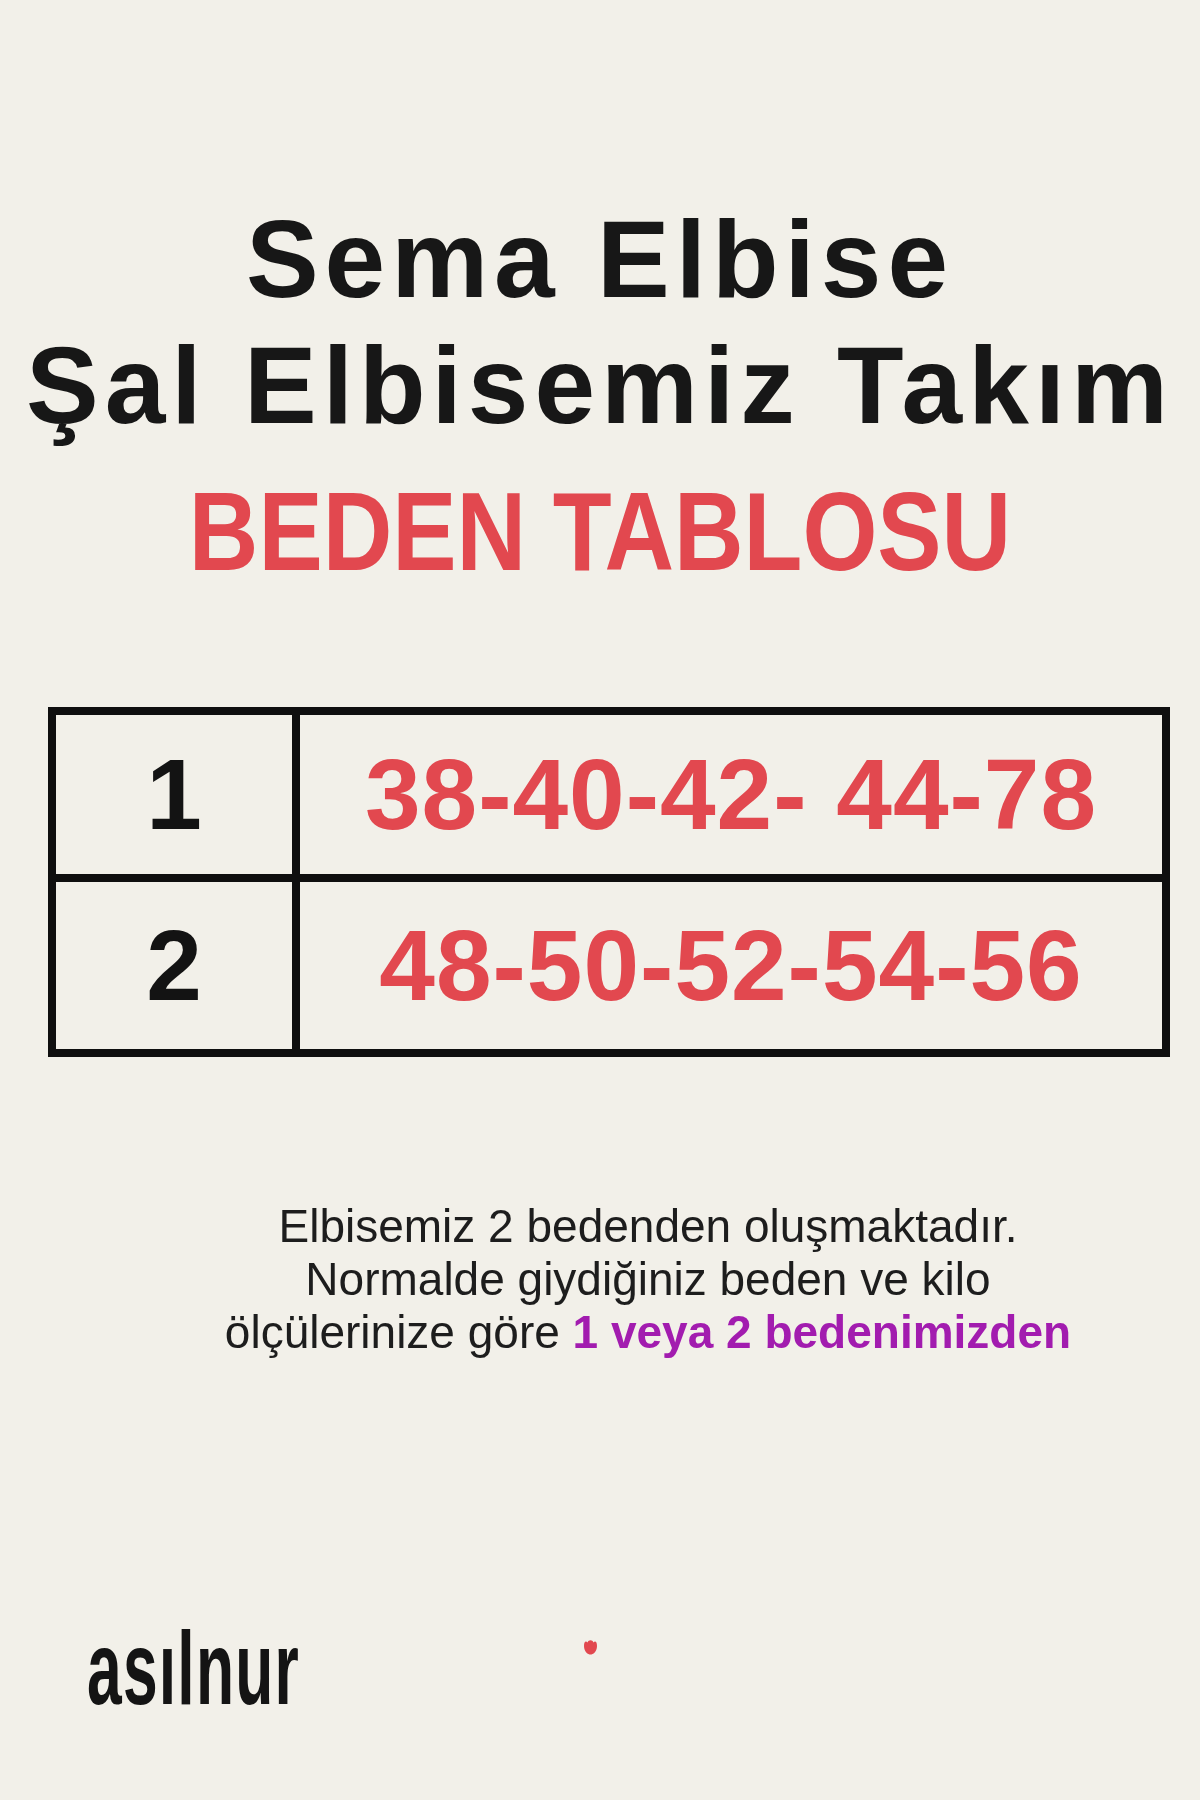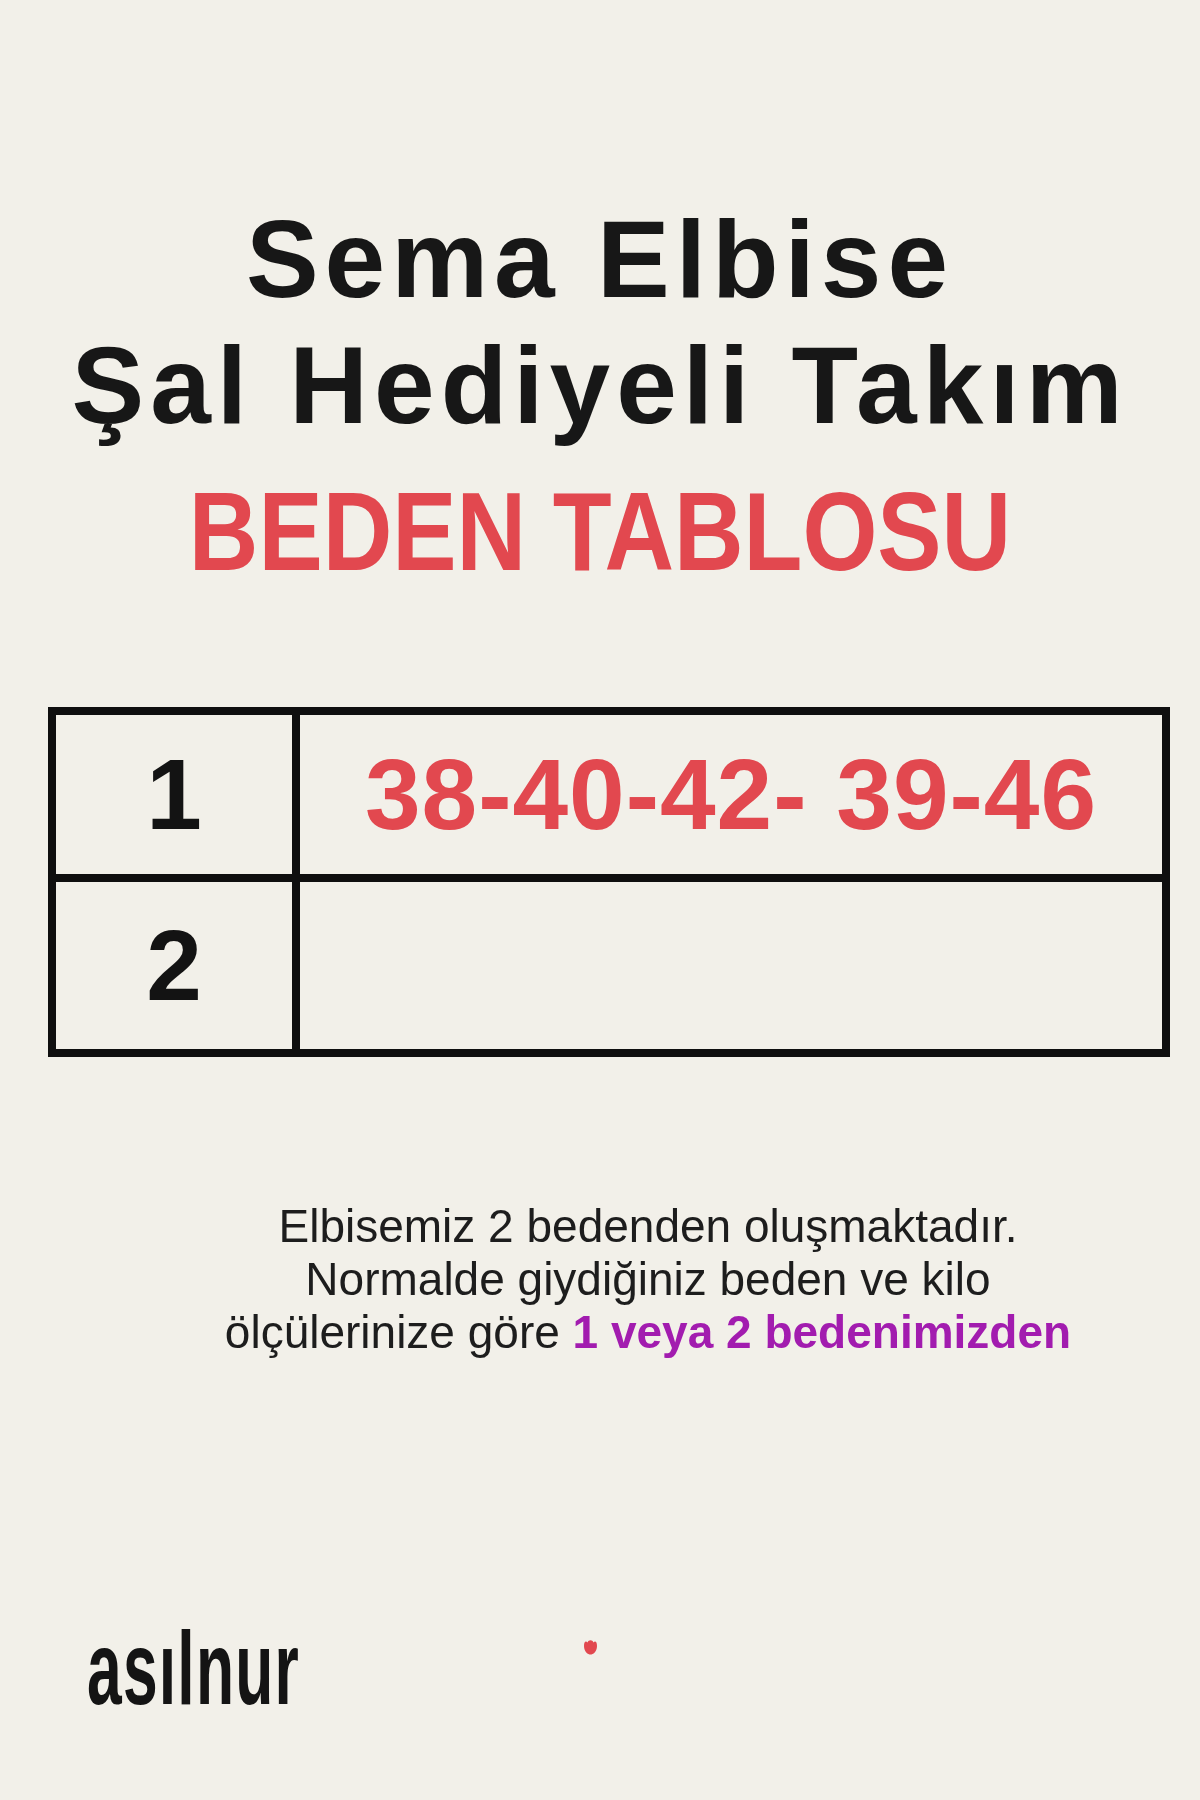--- a/index.html
+++ b/index.html
@@ -48,34 +48,37 @@
   }
   .tulip{position:absolute;top:22px;left:calc(50% - 34px);width:17px;height:18px;}
 </style>
 </head>
 <body>
 
 <div class="canvas" style="--bg: #f2f0e9; --accent: #e2484f; --ink: #171717; --line: #0f0f0f;">
 
   <h1 class="title" style="margin:0;">
     <span class="line">Sema Elbise</span>
-    <span class="line">Şal Hediyeli Takım</span>
+    <span class="line">Şal Elbisemiz Takım</span>
   </h1>
 
   <div class="subtitle">BEDEN TABLOSU</div>
 
   <div class="size-table">
     <div class="cell size-cell row1">
       <span>1</span>
     </div>
     <div class="cell range-cell row1">
-      <span>38-40-42- 39-46</span>
+      <span>38-40-42- 44-78</span>
     </div>
     <div class="cell size-cell">
       <span>2</span>
+    </div>
+    <div class="cell range-cell">
+      <span>48-50-52-54-56</span>
     </div>
   </div>
 
   <div class="desc">
     <span class="line">Elbisemiz 2 bedenden oluşmaktadır.</span>
     <span class="line">Normalde giydiğiniz beden ve kilo</span>
     <span class="line"><span>ölçülerinize göre </span><b>1 veya 2 bedenimizden</b></span>
   </div>
 
   <div class="logo">

